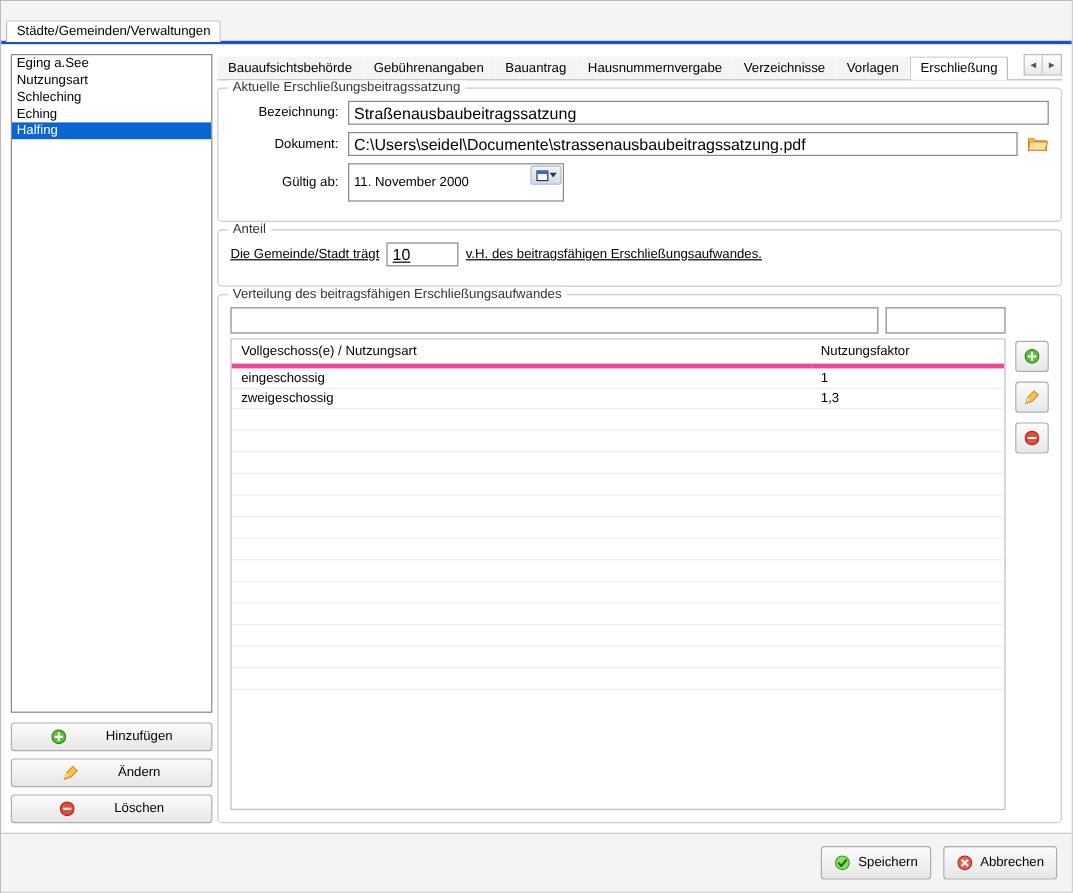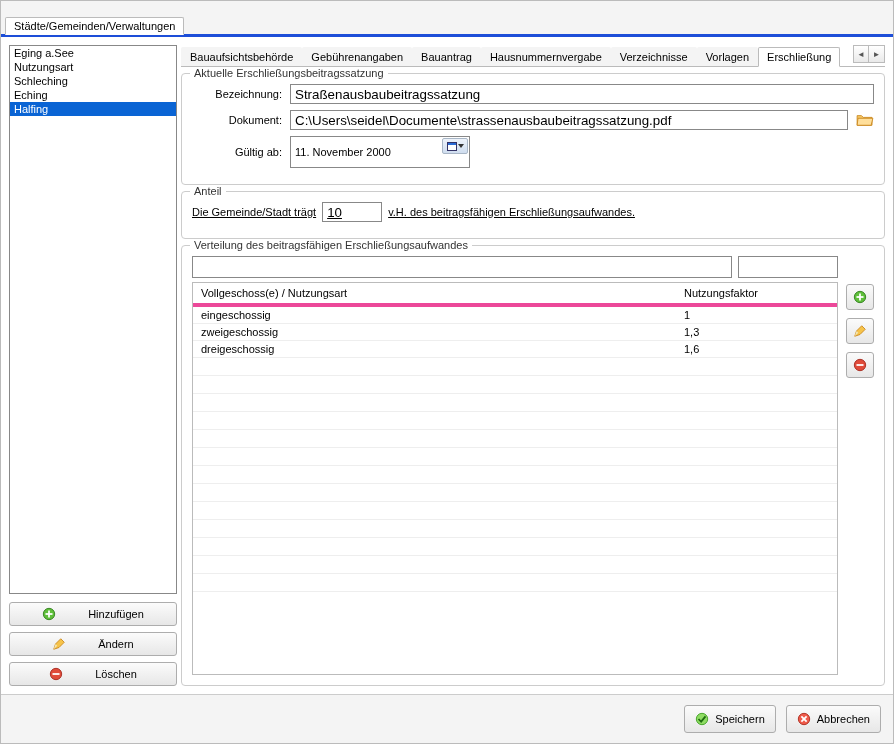--- a/index.html
+++ b/index.html
@@ -194,24 +194,20 @@
                   </tr>
                 </thead>
                 <tbody id="grid-body">
                     <tr>
                       <td>eingeschossig</td>
                       <td>1</td>
                     </tr>
                     <tr>
                       <td>zweigeschossig</td>
                       <td>1,3</td>
-                    </tr>
-                    <tr>
-                      <td>dreigeschossig</td>
-                      <td>1,6</td>
                     </tr>
                     <tr class="empty">
                       <td></td>
                       <td></td>
                     </tr>
                     <tr class="empty">
                       <td></td>
                       <td></td>
                     </tr>
                     <tr class="empty">

